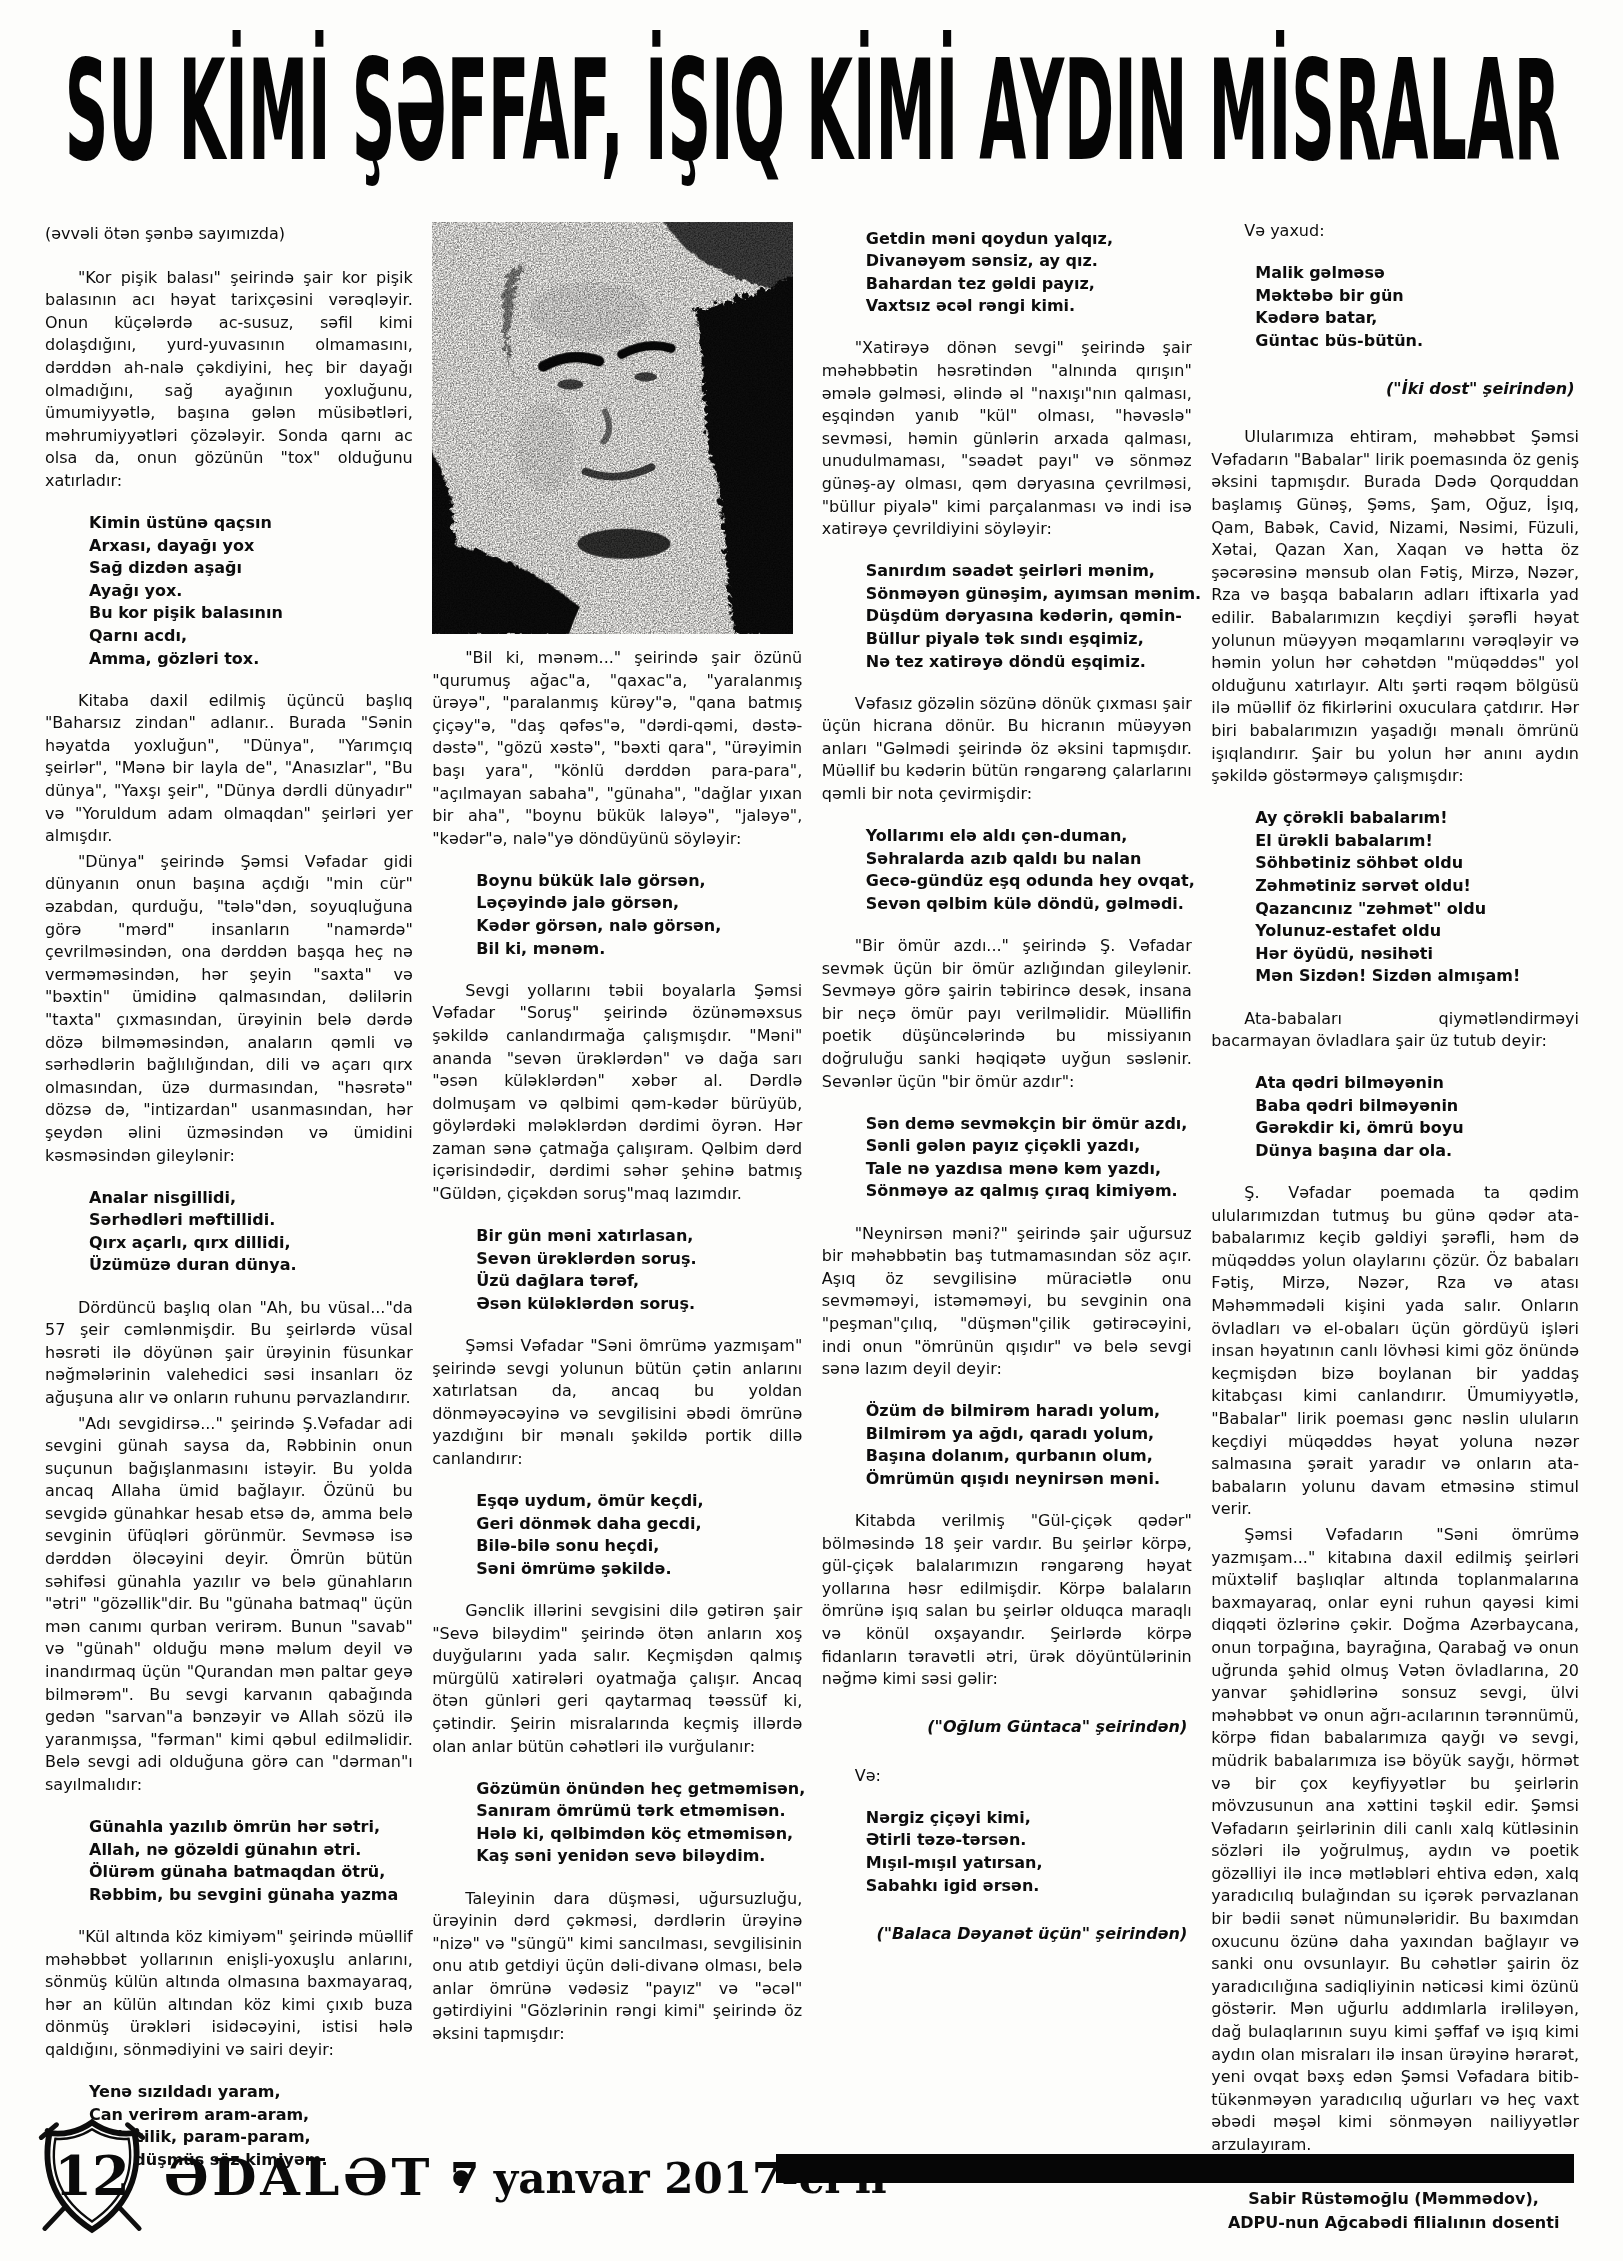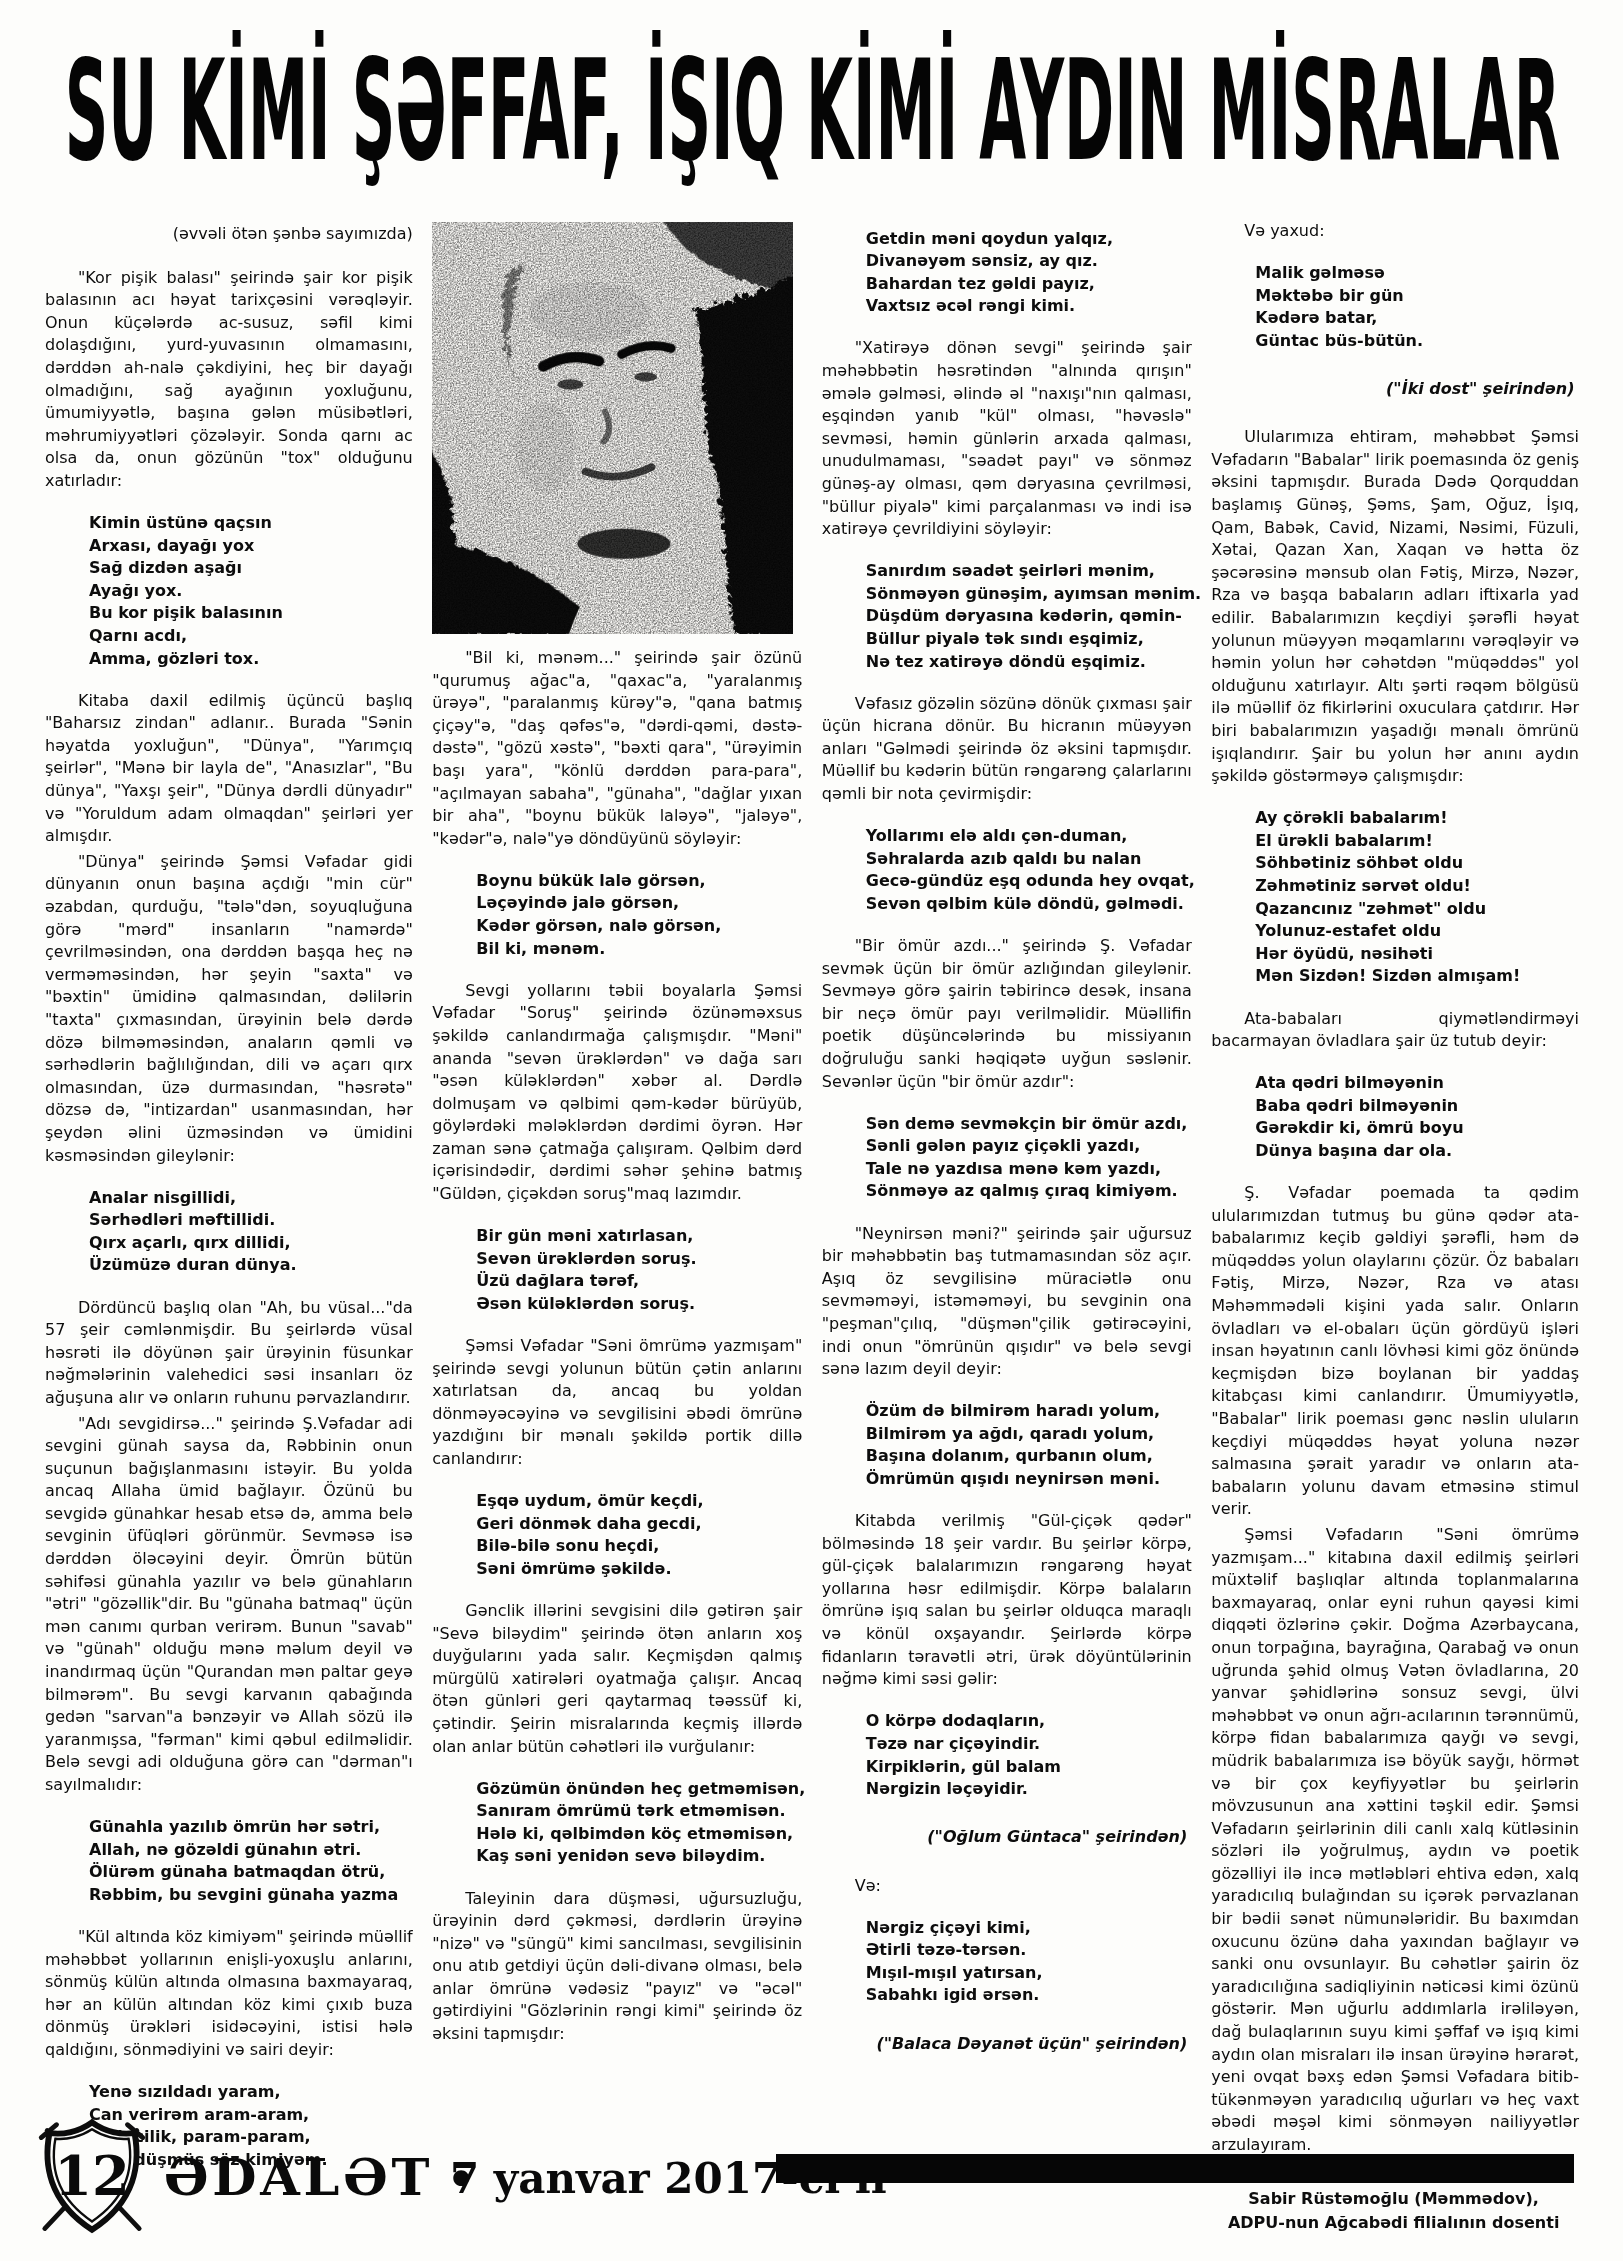--- a/index.html
+++ b/index.html
@@ -12,21 +12,21 @@
   
   .headline{position:absolute;left:53px;top:21px;width:1519px;height:180px;}
   .headline svg{display:block;width:1519px;height:180px;}
   .headline-text{font-family:"DejaVu Sans","Liberation Sans",sans-serif;font-weight:bold;font-size:96px;fill:#050505;}
   
   .columns{
     position:absolute;left:45px;top:220px;width:1534px;
     display:flex;gap:19.5px;align-items:flex-start;
   }
   .column{width:370px;font-size:16px;line-height:22.6px;text-align:justify;}
-  .note{text-align:right;margin:3px 0 21px;text-indent:0;}
+  .note{text-align:left;margin:3px 0 21px;text-indent:0;}
   .para{margin:0 0 3px;text-indent:33px;}
   .poem{font-weight:bold;text-align:left;margin:19.5px 0 19.5px 44px;}
   .poem:first-child{margin-top:7.5px;}
   .poem-line{white-space:nowrap;}
   .attribution{font-style:italic;font-weight:bold;text-align:right;margin:25.6px 4.5px 25.6px 0;text-indent:0;}
   .signature{font-weight:bold;text-align:center;margin:30px 3px 0 0;line-height:24px;}
   .signature div{white-space:nowrap;}
   
   .photo{width:361px;height:412px;margin:1.5px auto 13.5px;overflow:hidden;}
   .photo svg{display:block;width:361px;height:412px;}
@@ -190,26 +190,20 @@
           <div class="poem-line">Sönməyə az qalmış çıraq kimiyəm.</div>
         </div>
         <p class="para">"Neynirsən məni?" şeirində şair uğursuz bir məhəbbətin baş tutmamasından söz açır. Aşıq öz sevgilisinə müraciətlə onu sevməməyi, istəməməyi, bu sevginin ona "peşman"çılıq, "düşmən"çilik gətirəcəyini, indi onun "ömrünün qışıdır" və belə sevgi sənə lazım deyil deyir:</p>
         <div class="poem">
           <div class="poem-line">Özüm də bilmirəm haradı yolum,</div>
           <div class="poem-line">Bilmirəm ya ağdı, qaradı yolum,</div>
           <div class="poem-line">Başına dolanım, qurbanın olum,</div>
           <div class="poem-line">Ömrümün qışıdı neynirsən məni.</div>
         </div>
         <p class="para">Kitabda verilmiş "Gül-çiçək qədər" bölməsində 18 şeir vardır. Bu şeirlər körpə, gül-çiçək balalarımızın rəngarəng həyat yollarına həsr edilmişdir. Körpə balaların ömrünə işıq salan bu şeirlər olduqca maraqlı və könül oxşayandır. Şeirlərdə körpə fidanların təravətli ətri, ürək döyüntülərinin nəğmə kimi səsi gəlir:</p>
-        <div class="poem">
-          <div class="poem-line">O körpə dodaqların,</div>
-          <div class="poem-line">Təzə nar çiçəyindir.</div>
-          <div class="poem-line">Kirpiklərin, gül balam</div>
-          <div class="poem-line">Nərgizin ləçəyidir.</div>
-        </div>
         <p class="attribution">("Oğlum Güntaca" şeirindən)</p>
         <p class="para">Və:</p>
         <div class="poem">
           <div class="poem-line">Nərgiz çiçəyi kimi,</div>
           <div class="poem-line">Ətirli təzə-tərsən.</div>
           <div class="poem-line">Mışıl-mışıl yatırsan,</div>
           <div class="poem-line">Sabahkı igid ərsən.</div>
         </div>
         <p class="attribution">("Balaca Dəyanət üçün" şeirindən)</p>
       </section>

